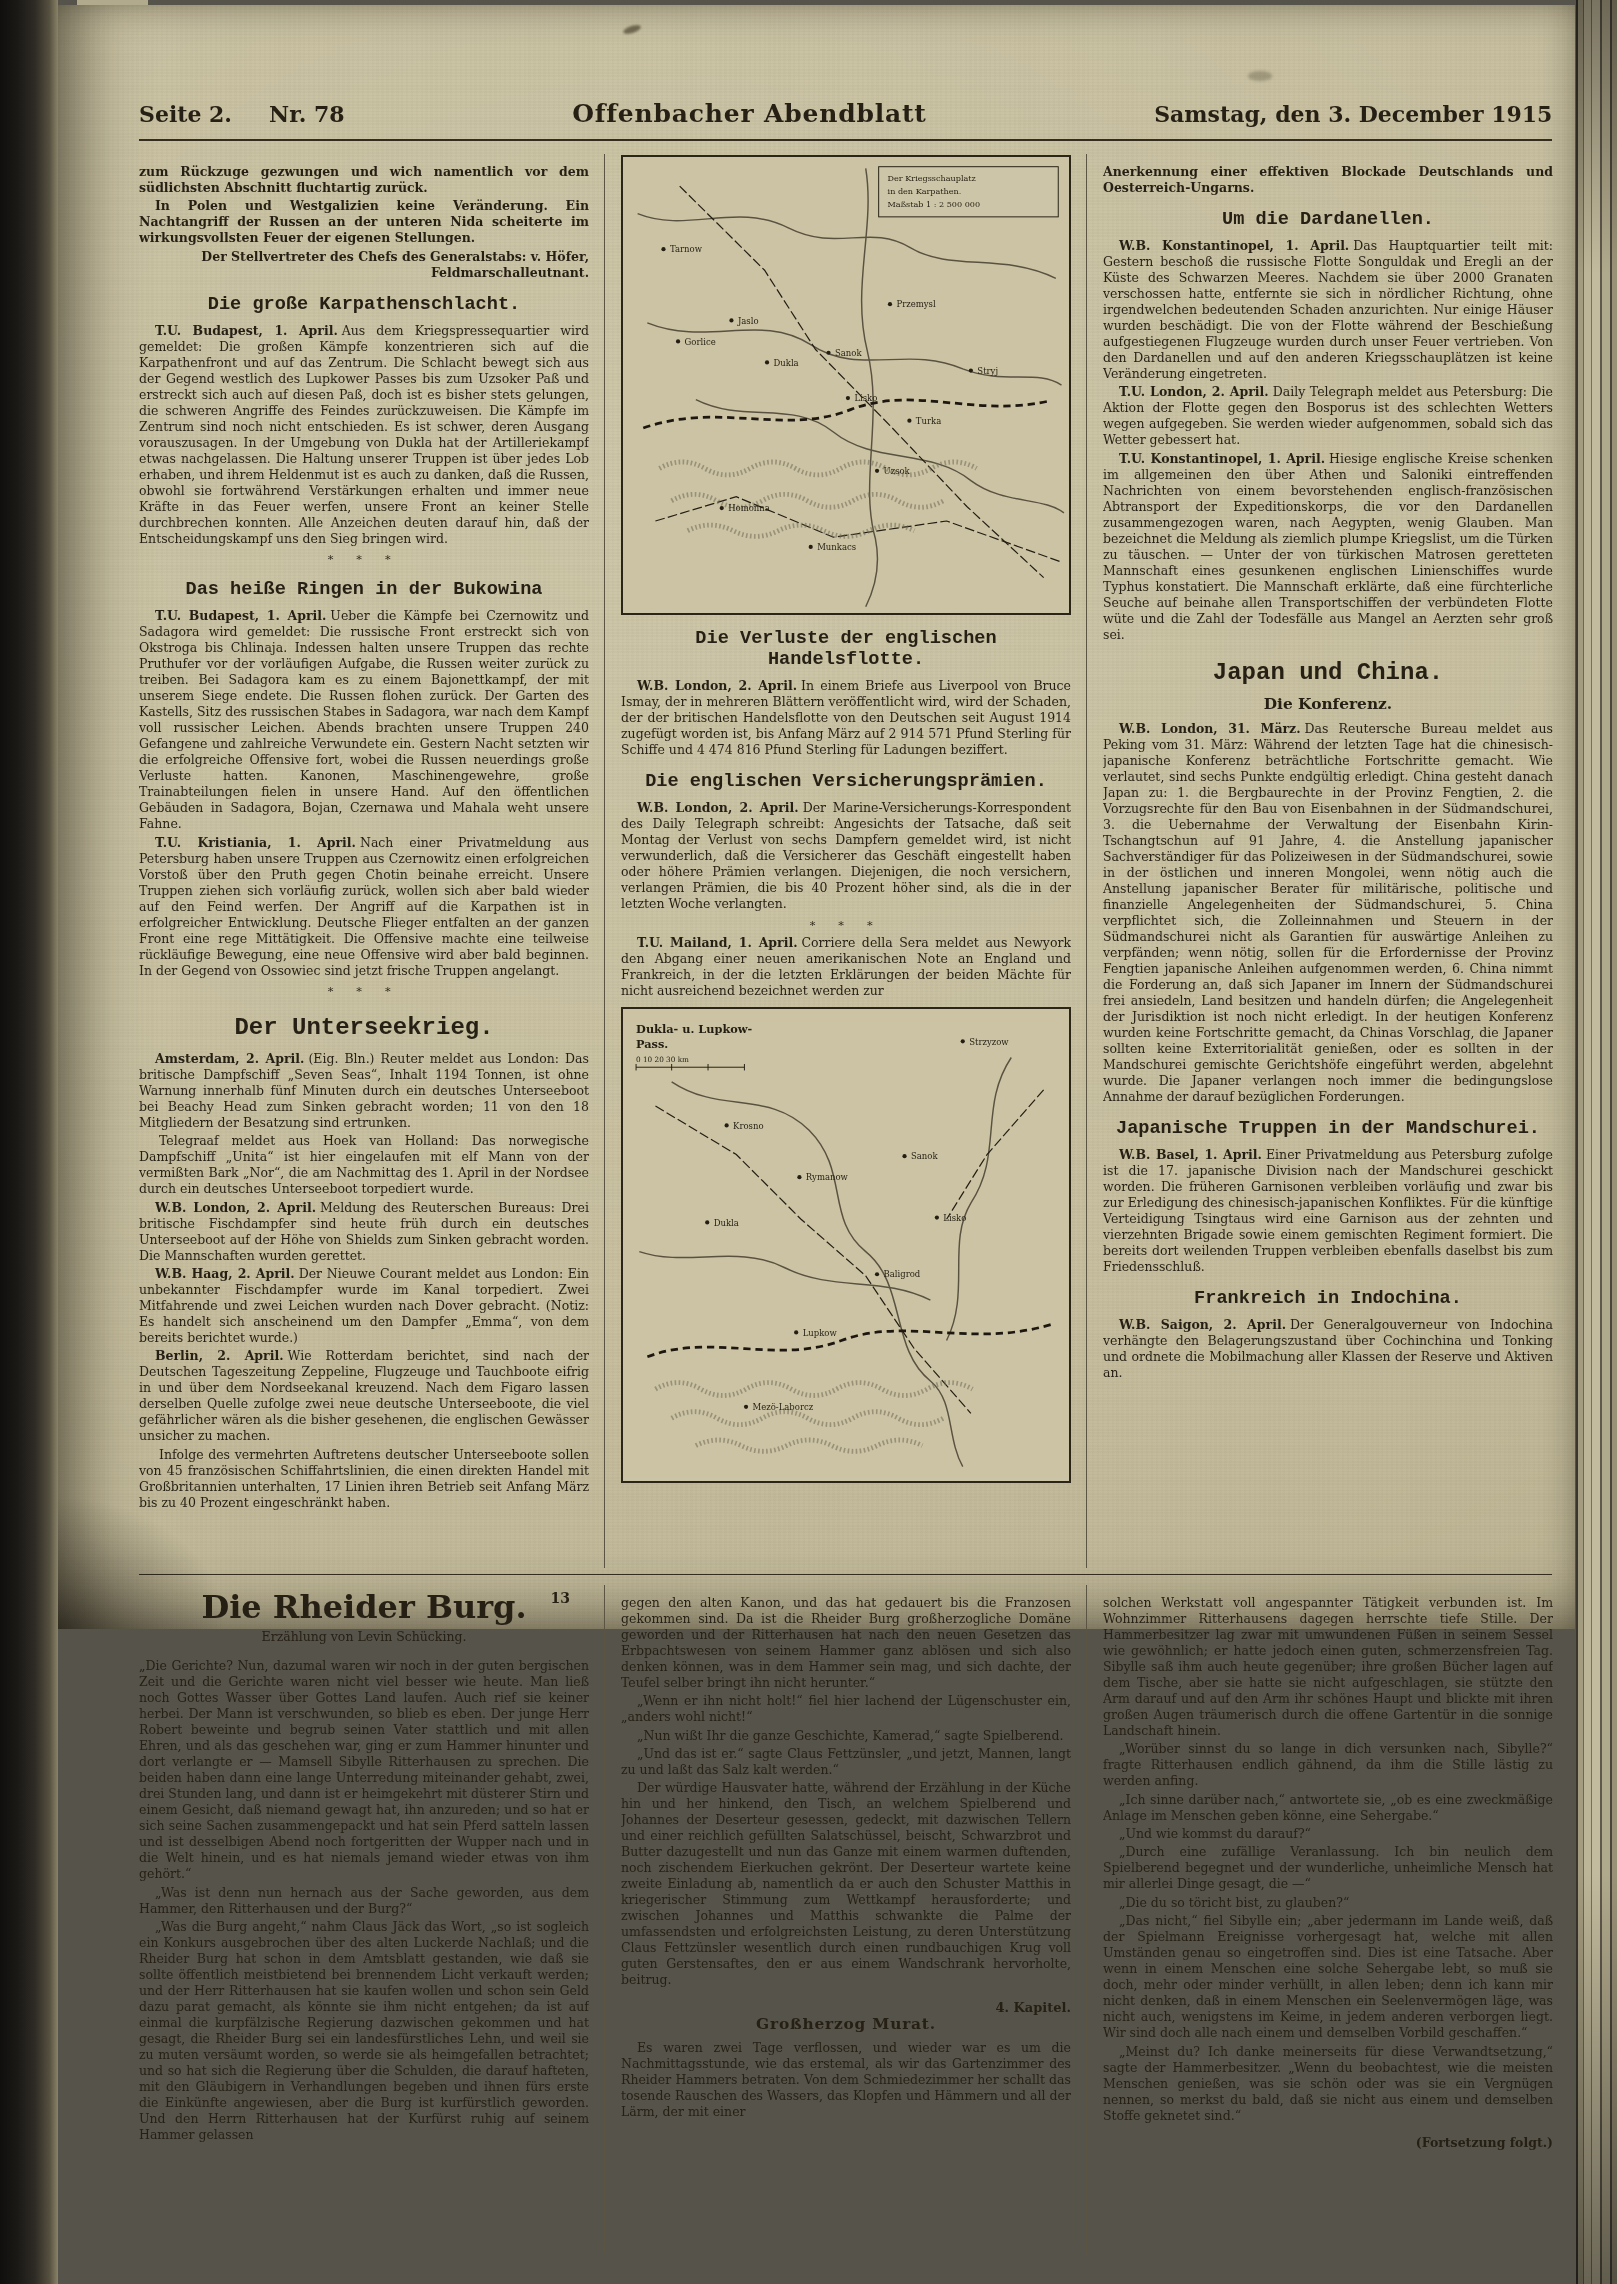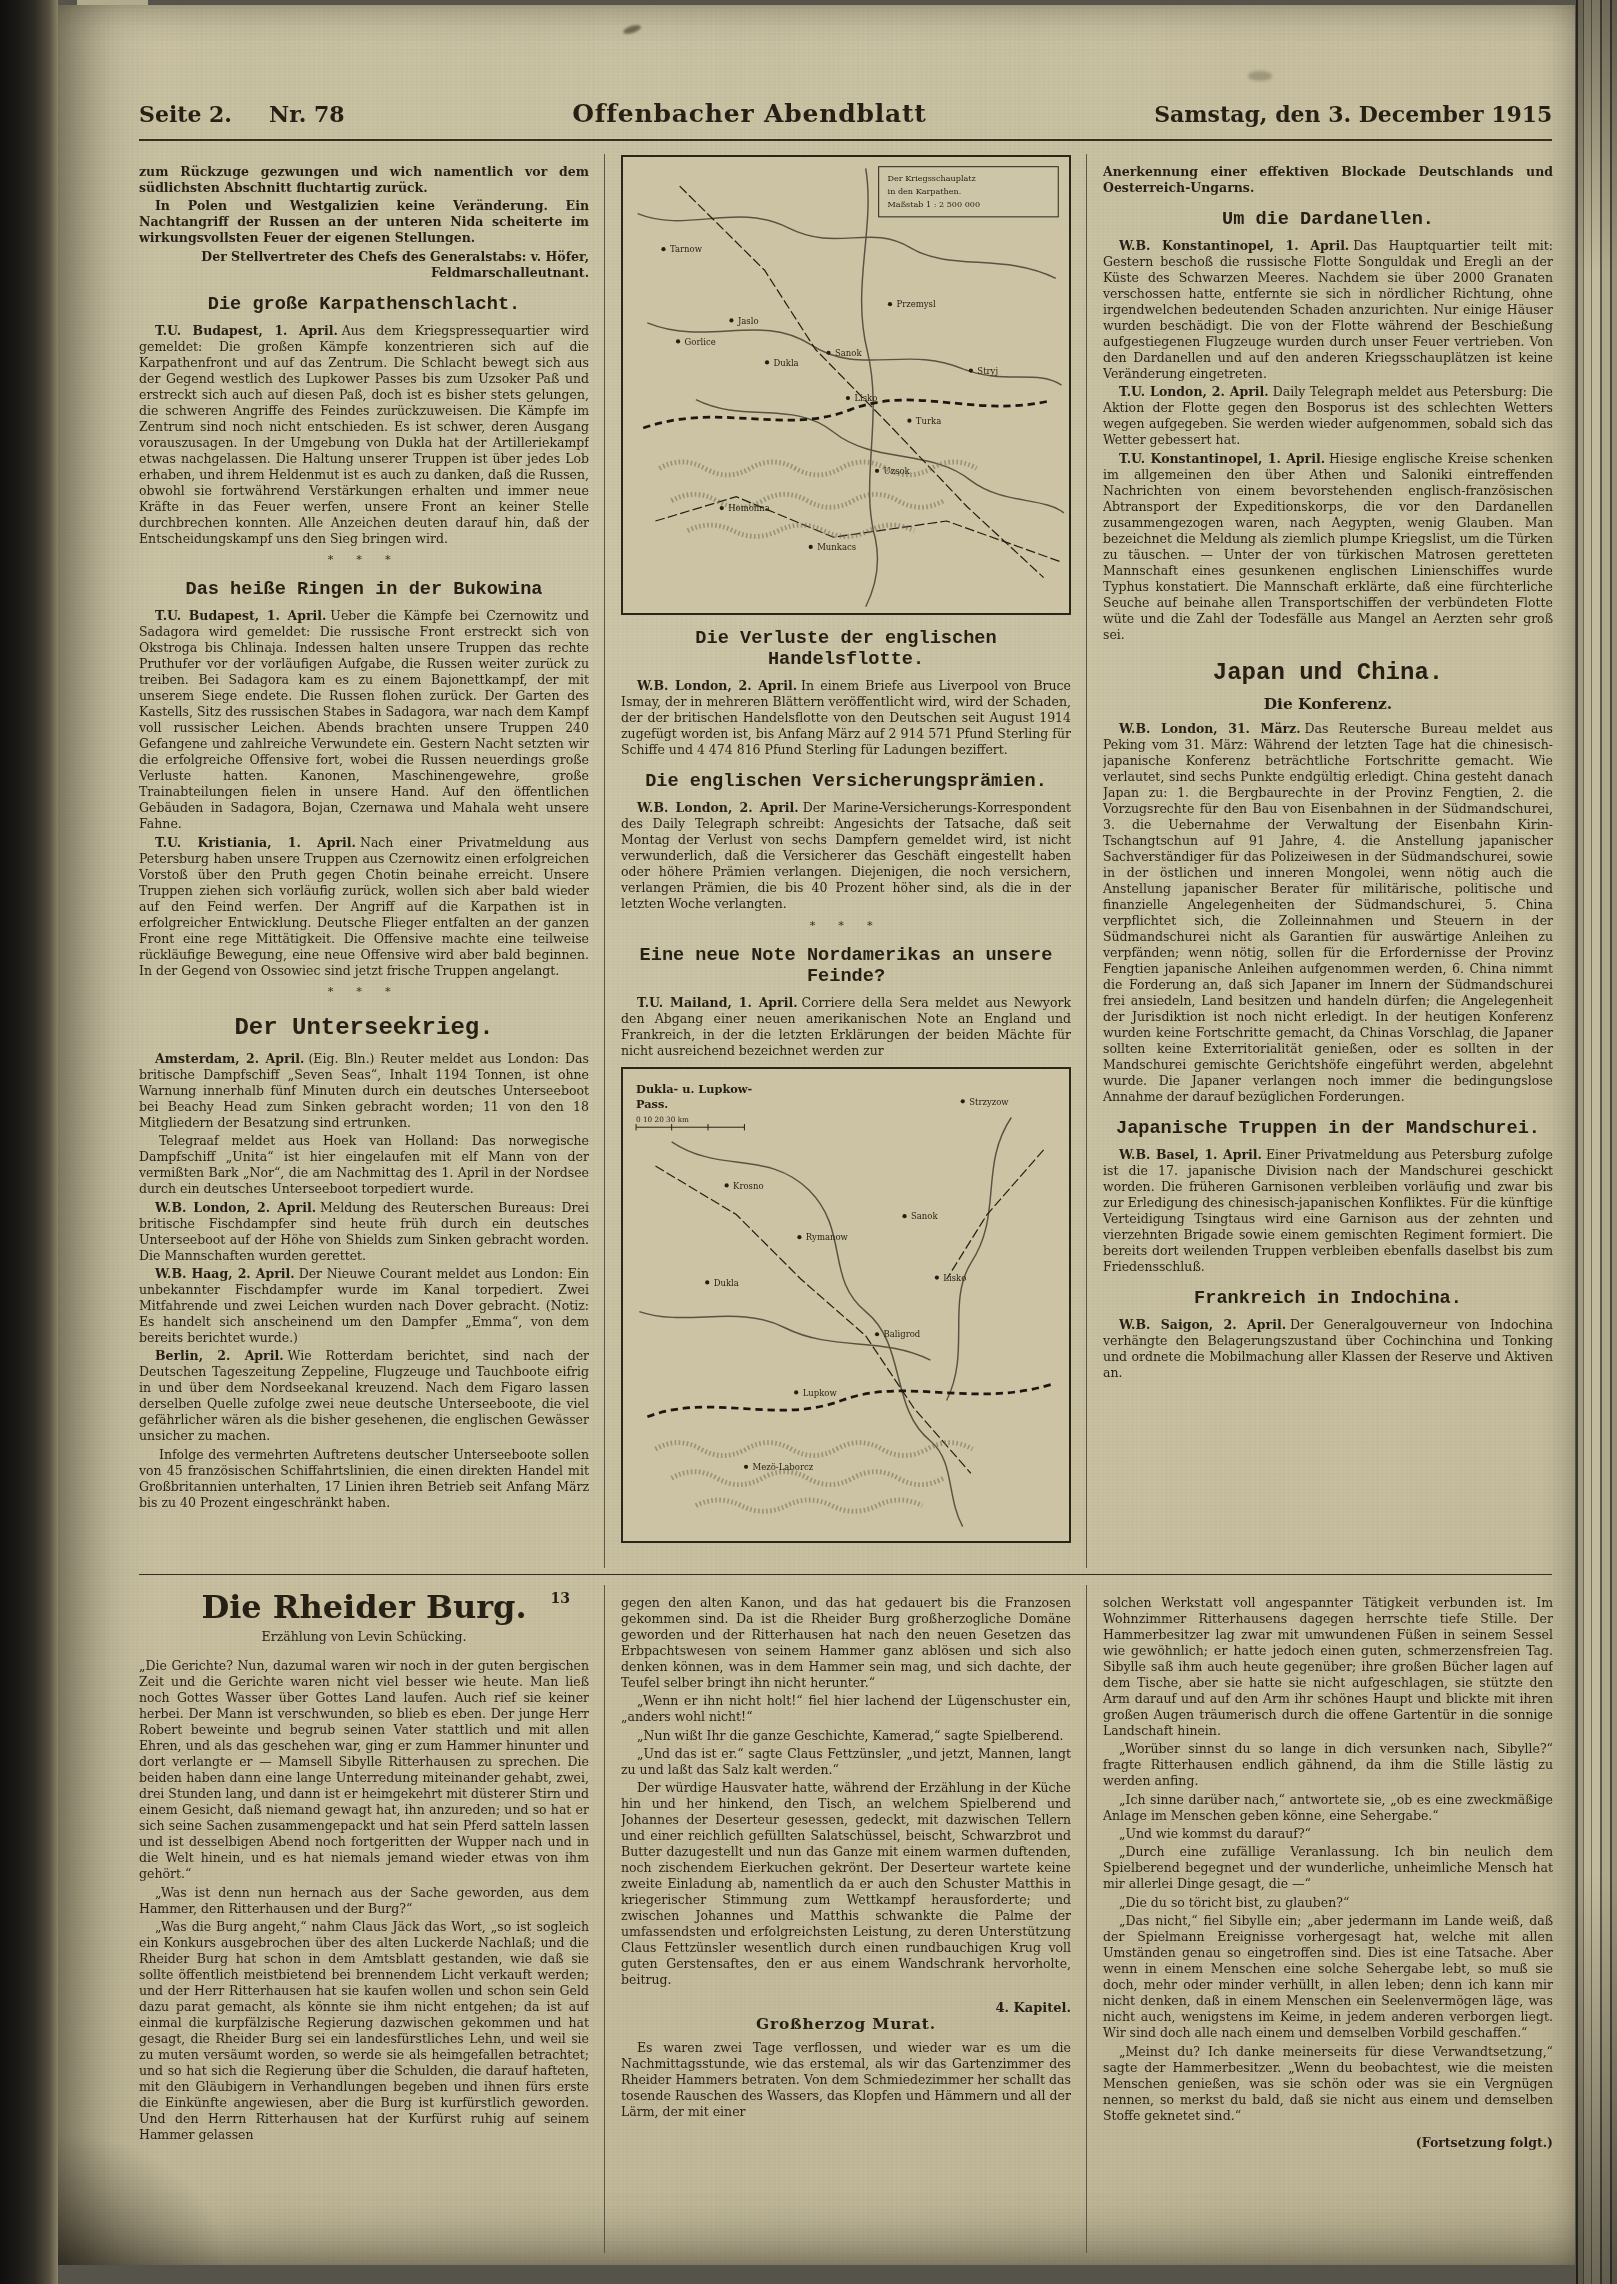--- a/index.html
+++ b/index.html
@@ -4,21 +4,21 @@
 <style>
   html,body{margin:0;padding:0;background:#4d4a43;}
   .scan{position:relative;width:1618px;height:2284px;background:#56534b;overflow:hidden;
         font-family:"DejaVu Serif",serif;color:#261f14;}
   .spine{position:absolute;left:0;top:0;width:58px;height:100%;
          background:linear-gradient(90deg,#100f0d 0%,#1b1916 30%,#2e2b25 60%,#55503f 85%,#8a8268 100%);}
   .edges{position:absolute;right:0;top:0;width:42px;height:100%;
          background:linear-gradient(180deg,rgba(0,0,0,.38),rgba(0,0,0,0) 12%,rgba(0,0,0,0) 82%,rgba(0,0,0,.45)),
          linear-gradient(90deg,#3a362e 0 2.4px,#a49c80 2.4px 6.5px,#6d6656 6.5px 8px,#bdb597 8px 14.6px,#76705e 14.6px 16px,#c3bb9d 16px 24px,#5e594b 24px 26px,#b1a98c 26px 34px,#4a463c 34px 36px,#9a9278 36px 42px);}
   .tab{position:absolute;left:77px;top:0;width:71px;height:6.5px;background:#b2aa8d;}
-  .paper{position:absolute;left:58px;top:4.9px;width:1517px;height:2260px;
+  .paper{position:absolute;left:58px;top:4.9px;width:1517px;height:1624px;
          background:radial-gradient(120% 90% at 40% 30%, #cdc6a8 0%, #c7bfa0 55%, #bab191 100%);
          box-shadow:inset 49px 0 65px -32px rgba(20,16,8,.55),
                     inset -21px 0 40px -28px rgba(20,16,8,.35),
                     inset 0 -49px 65px -40px rgba(20,16,8,.45),
                     inset 0 24px 40px -32px rgba(20,16,8,.30);}
   .grain{position:absolute;inset:0;pointer-events:none;
          background:repeating-linear-gradient(0deg, rgba(90,80,50,.03) 0 1.6px, transparent 1.6px 3.2px),
                     repeating-linear-gradient(90deg, rgba(90,80,50,.025) 0 2.4px, transparent 2.4px 4.9px);}
   .corner-shadow{position:absolute;left:0;bottom:0;width:226px;height:178px;
          background:radial-gradient(120% 120% at 0% 100%, rgba(10,8,5,.5), transparent 62%);}
@@ -180,21 +180,20 @@
         </article>
 
         <article>
           <h3 class="head">Die englischen Versicherungsprämien.</h3>
           <p><b class="dl">W.B. London, 2. April.</b><span>Der Marine-Versicherungs-Korrespondent des Daily Telegraph schreibt: Angesichts der Tatsache, daß seit Montag der Verlust von sechs Dampfern gemeldet wird, ist nicht verwunderlich, daß die Versicherer das Geschäft eingestellt haben oder höhere Prämien verlangen. Diejenigen, die noch versichern, verlangen Prämien, die bis 40 Prozent höher sind, als die in der letzten Woche verlangten.</span></p>
         </article>
 
         <div class="sep">* * *</div>
 
         <article>
-          <h3 class="head">Eine neue Note Nordamerikas an unsere Feinde?</h3>
           <p><b class="dl">T.U. Mailand, 1. April.</b><span>Corriere della Sera meldet aus Newyork den Abgang einer neuen amerikanischen Note an England und Frankreich, in der die letzten Erklärungen der beiden Mächte für nicht ausreichend bezeichnet werden zur</span></p>
         </article>
 
         <div class="map map2">
           <svg viewBox="0 0 550 580" width="445" height="469">
             <rect x="0" y="0" width="550" height="580" fill="#cbc3a4"></rect>
             <text class="mtitle" x="16" y="30">Dukla- u. Lupkow-</text>
             <text class="mtitle" x="16" y="48">Pass.</text>
             <text class="mscale" x="16" y="66">0   10   20   30 km</text>
             <path d="M16,72 L150,72 M16,68 L16,76 M60,68 L60,76 M105,68 L105,76 M150,68 L150,76" stroke="#241e12" stroke-width="1.2" fill="none"></path>

